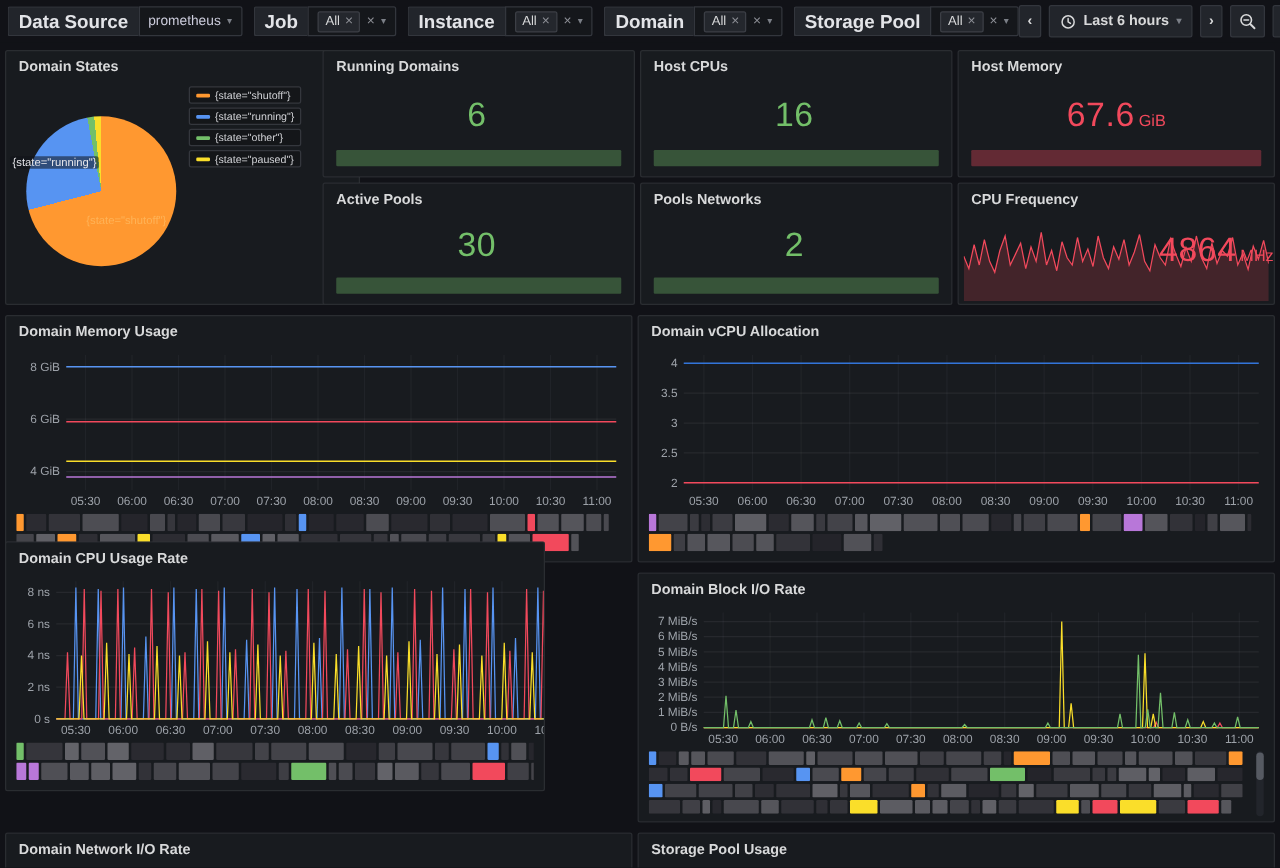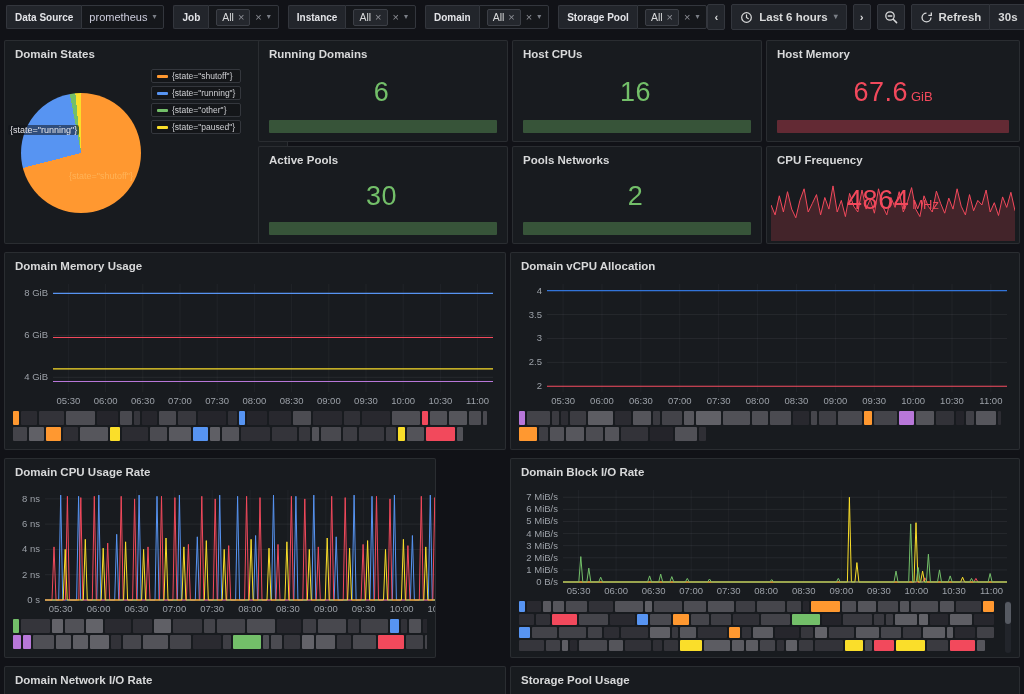--- a/index.html
+++ b/index.html
@@ -6,21 +6,21 @@
 html,body{width:1024px;height:694px;background:#111217;overflow:hidden;
   font-family:"Liberation Sans",sans-serif;color:#ccccdc}
 body{position:relative}
 
 
 .toolbar{position:absolute;top:0;left:0;right:0;height:34px;display:flex;align-items:center;
   padding:0 6px;background:#111217}
 .filters{display:flex;gap:9px;align-items:center}
 .vargroup{display:flex;height:24px}
 .varlabel{display:flex;align-items:center;padding:0 8px;background:#22252b;border:1px solid #33363d;
-  border-right:none;border-radius:2px 0 0 2px;font-size:10px;font-weight:700;color:#e3e4e8;white-space:nowrap}
+  border-right:none;border-radius:2px 0 0 2px;font-size:15px;font-weight:700;color:#e3e4e8;white-space:nowrap}
 .varvalue{display:flex;align-items:center;gap:5px;padding:0 7px;background:#15171b;border:1px solid #33363d;
   border-radius:0 2px 2px 0;font-size:11px;white-space:nowrap}
 .chip{display:flex;align-items:center;gap:4px;background:#24272d;border:1px solid #3c3f46;border-radius:2px;
   padding:0 5px;height:17px;font-size:10.5px;color:#d8d9da}
 .xicon{color:#8e9097;font-size:11px;line-height:1;cursor:pointer}
 .caret{color:#7b7f87;font-size:8px;line-height:1}
 .controls{margin-left:auto;display:flex;gap:6px;align-items:center}
 .btn{display:flex;align-items:center;gap:6px;height:26px;padding:0 8px;background:#22252b;
   border:1px solid #33363d;border-radius:2px;font-size:11.5px;font-weight:700;color:#d8d9da;cursor:pointer;white-space:nowrap}
 .btn.icon-only{padding:0 6px}
@@ -37,21 +37,21 @@
 
 .stat{display:flex;flex-direction:column}
 .statval{flex:1;display:flex;align-items:center;justify-content:center}
 .vwrap{display:flex;align-items:baseline}
 .bignum{font-size:27px;font-weight:500;letter-spacing:.5px}
 .unit{font-size:13px;font-weight:500;margin-left:3px}
 .statbar{height:13px;margin:0 10px 8px;border-radius:1px}
 
 
 .freq{position:relative}
-.freqval{position:absolute;top:38px;left:0;right:0;display:flex;justify-content:center;align-items:baseline;z-index:2}
+.freqval{position:absolute;top:38px;left:0;right:0;display:flex;justify-content:flex-end;align-items:baseline;z-index:2}
 .spark{position:absolute;left:4px;right:4px;bottom:2px;height:64px;z-index:1}
 
 
 .pie{position:absolute;left:16px;top:52px;width:120px;height:120px;border-radius:50%}
 .pie-callout{position:absolute;font-size:9px;color:#e6e6ea;background:rgba(17,18,23,.55);padding:0 2px;
   border-radius:2px;z-index:3;white-space:nowrap}
 .pie-legend{position:absolute;left:146px;top:28px;display:flex;flex-direction:column;gap:3px}
 .pli{display:flex;align-items:center;gap:4px;background:#141619;border:1px solid #34373d;border-radius:2px;
   padding:1px 5px;font-size:8.5px;color:#d0d1d5;white-space:nowrap}
 .swatch{width:11px;height:3px;border-radius:1px;flex:none}
@@ -439,21 +439,21 @@
           <span style="width: 17px; background: rgb(76, 76, 82);"></span>
           <span style="width: 14px; background: rgb(84, 84, 90);"></span>
           <span style="width: 27px; background: rgb(51, 51, 57);"></span>
           <span style="width: 23px; background: rgb(36, 36, 42);"></span>
           <span style="width: 22px; background: rgb(81, 81, 87);"></span>
           <span style="width: 6.96px; background: rgb(47, 47, 53);"></span>
         </div>
       </div>
   </div>
 
-  <div class="panel" style="left:4px;top:424px;width:432px;height:200px">
+  <div class="panel" style="left:4px;top:399px;width:432px;height:200px">
     <div class="ptitle">Domain CPU Usage Rate</div>
     <div class="chart" style="height:134px">
         <svg width="488" height="134">
           <line x1="49.68" x2="49.68" y1="8" y2="118" stroke="rgba(204,204,220,0.05)"></line>
           <text x="49.68" y="130" text-anchor="middle" class="tick">05:30</text>
           <line x1="87.55636363636364" x2="87.55636363636364" y1="8" y2="118" stroke="rgba(204,204,220,0.05)"></line>
           <text x="87.55636363636364" y="130" text-anchor="middle" class="tick">06:00</text>
           <line x1="125.43272727272728" x2="125.43272727272728" y1="8" y2="118" stroke="rgba(204,204,220,0.05)"></line>
           <text x="125.43272727272728" y="130" text-anchor="middle" class="tick">06:30</text>
           <line x1="163.30909090909088" x2="163.30909090909088" y1="8" y2="118" stroke="rgba(204,204,220,0.05)"></line>

